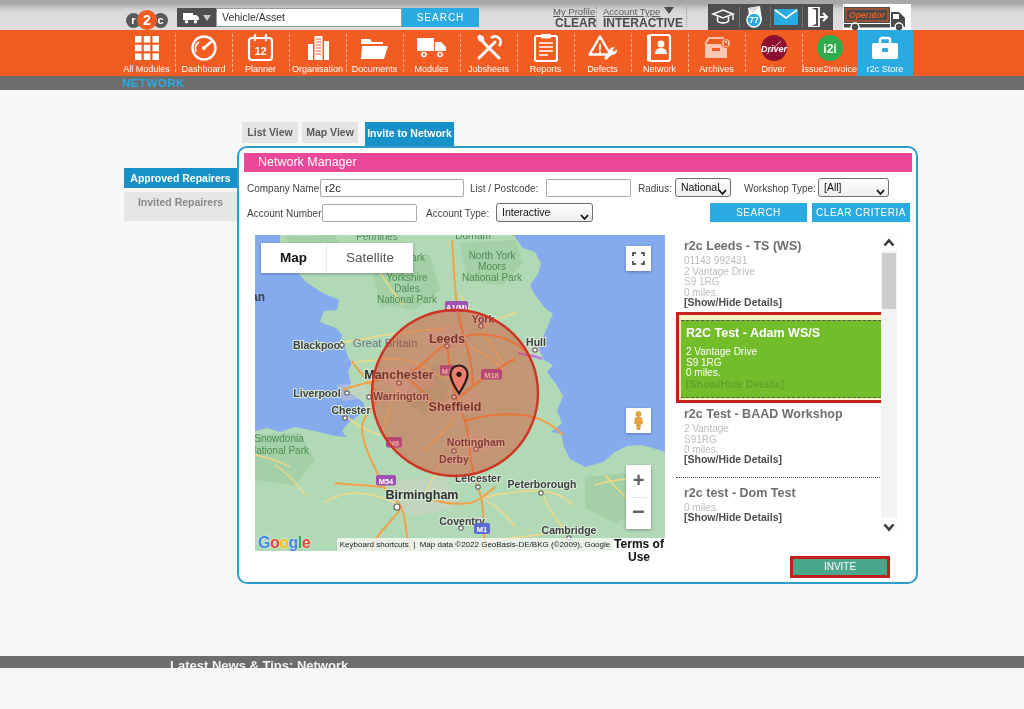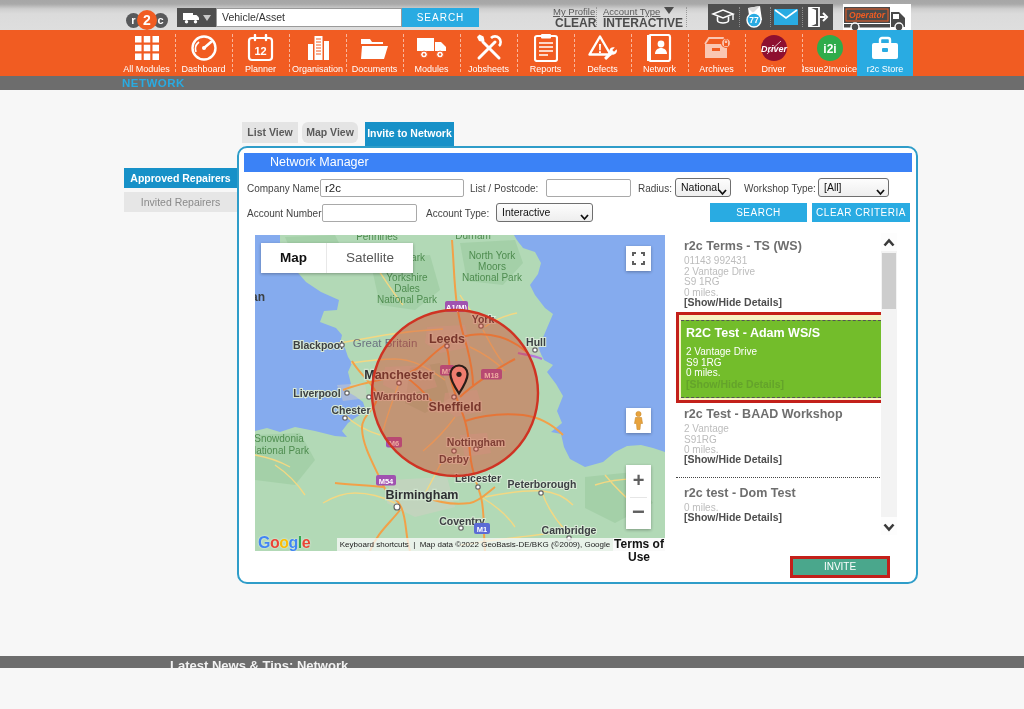--- a/index.html
+++ b/index.html
@@ -27,28 +27,28 @@
 .msep{position:absolute;top:4px;bottom:4px;width:0;border-left:1px dashed rgba(255,255,255,.55);}
 
 #netbar{left:0;top:76px;width:1024px;height:14px;background:#6d6d6d;}
 #netbar span{position:absolute;left:122px;top:1px;font-size:11.5px;font-weight:bold;color:#29abe2;letter-spacing:.5px;}
 #footer{left:0;top:656px;width:1024px;height:12px;background:#6d6d6d;overflow:hidden;}
 #footer span{position:absolute;left:170px;top:2px;font-size:13px;font-weight:bold;color:#f2f2f2;}
 
 .tab{top:122px;height:21px;background:#e4e4e4;color:#5a5a5a;font-size:10.5px;font-weight:bold;text-align:center;line-height:21px;}
 #tabactive{top:122px;height:24px;background:#1791c8;color:#fff;font-size:10.5px;font-weight:bold;text-align:center;line-height:22px;}
 #panel{left:237px;top:146px;width:681px;height:438px;background:#fff;border:2px solid #2f9dc9;border-radius:10px;}
-#pheader{left:244px;top:153px;width:668px;height:19px;background:#3b82f6;color:#fff;font-size:12.5px;line-height:19px;padding-left:26px;}
+#pheader{left:244px;top:153px;width:668px;height:19px;background:#ec4899;color:#fff;font-size:12.5px;line-height:19px;padding-left:14px;}
 .flbl{font-size:10px;color:#444;}
 .finput{background:#fff;border:1px solid #a9a9a9;border-radius:2px;font-size:11px;color:#222;padding-left:4px;}
 .fsel{background:linear-gradient(#fdfdfd,#eee);border:1px solid #6f6f6f;border-radius:3px;font-size:10.5px;color:#111;padding-left:5px;}
 .fsel .chev{position:absolute;right:3px;top:5px;width:9px;height:8px;}
 .bluebtn{background:#29abe2;color:#fff;font-size:10px;letter-spacing:.5px;text-align:center;}
 #apprep{left:124px;top:168px;width:113px;height:20px;background:#1791c8;color:#fff;font-size:10.5px;font-weight:bold;text-align:center;line-height:20px;}
-#invrep{left:124px;top:192px;width:113px;height:20px;background:#e6e6e6;color:#8a8a8a;font-size:10.5px;font-weight:normal;text-align:center;line-height:20px;}
+#invrep{left:124px;top:192px;width:113px;height:29px;background:#e6e6e6;color:#8a8a8a;font-size:10.5px;font-weight:bold;text-align:center;line-height:20px;}
 
 .ltitle{font-size:12.5px;font-weight:bold;color:#6e6e6e;}
 .ldet{font-size:10px;color:#bcbcbc;line-height:10.5px;}
 .lshow{font-size:10.5px;font-weight:bold;color:#4d4d4d;}
 #greenbox{left:676px;top:312px;width:210px;height:91px;border:3px solid #c3201a;background:#f7f3c5;}
 #greeninner{left:681px;top:320px;width:200px;height:78px;background:#73bd2b;border-top:1px dashed #555;border-bottom:1px dashed #555;}
 .gdet{font-size:10px;color:#fff;line-height:10.5px;}
 #invitebtn{left:790px;top:556px;width:100px;height:22px;background:#4aa78c;border:3px solid #c3201a;color:#fff;font-size:10px;text-align:center;line-height:16px;}
 
 #sbar{left:881px;top:233px;width:16px;height:302px;background:#f3f3f3;}
@@ -303,21 +303,21 @@
           </svg>
         </div>
         <div class="lbl">r2c Store</div>
       </div>
   </div>
   <div class="abs" id="netbar">
       <span>NETWORK</span>
     </div>
 
   <div class="abs tab" style="left:242px;width:56px;">List View</div>
-  <div class="abs tab" style="left:302px;width:56px;border-radius:6px;">Map View</div>
+  <div class="abs tab" style="left:302px;width:56px;">Map View</div>
   <div class="abs" id="tabactive" style="left:365px;width:89px;">Invite to Network</div>
   <div class="abs" id="panel"></div>
   <div class="abs" id="pheader">Network Manager</div>
   <div class="abs" id="apprep">Approved Repairers</div>
   <div class="abs" id="invrep">Invited Repairers</div>
 
   <div class="abs flbl" style="left:247px;top:183px;">Company Name:</div>
   <div class="abs finput" style="left:320px;top:179px;width:144px;height:18px;line-height:16px;font-size:11.5px;">r2c</div>
   <div class="abs flbl" style="left:470px;top:183px;">List / Postcode:</div>
   <div class="abs finput" style="left:546px;top:179px;width:85px;height:18px;"></div>
@@ -493,21 +493,21 @@
   </div>
   <div class="abs mapctl" style="left:626px;top:465px;width:25px;height:64px;">
     <div style="height:32px;text-align:center;line-height:30px;font-size:20px;font-weight:bold;color:#5f5f5f;">+</div>
     <div style="height:0;border-top:1px solid #e6e6e6;margin:0 4px;"></div>
     <div style="height:31px;text-align:center;line-height:27px;font-size:22px;font-weight:bold;color:#5f5f5f;">−</div>
   </div>
   <div class="abs" style="left:258px;top:534px;font-size:16px;font-weight:bold;letter-spacing:-0.5px;text-shadow:0 0 2px rgba(255,255,255,.9);"><span style="color:#4285F4;">G</span><span style="color:#EA4335;">o</span><span style="color:#FBBC05;">o</span><span style="color:#4285F4;">g</span><span style="color:#34A853;">l</span><span style="color:#EA4335;">e</span></div>
   <div class="abs" style="left:337px;top:538px;width:276px;height:13px;background:rgba(250,250,250,.75);font-size:8px;color:#222;line-height:13px;text-align:center;white-space:nowrap;">Keyboard shortcuts&nbsp;&nbsp;|&nbsp;&nbsp;Map data ©2022 GeoBasis-DE/BKG (©2009), Google</div>
   <div class="abs" style="left:613px;top:538px;width:52px;height:13px;background:#fafafa;font-size:12px;font-weight:bold;color:#111;line-height:13px;text-align:center;">Terms of Use</div>
 
-  <div class="abs ltitle" style="left:684px;top:239px;">r2c Terms - TS (WS)</div>
+  <div class="abs ltitle" style="left:684px;top:239px;">r2c Leeds - TS (WS)</div>
   <div class="abs ldet" style="left:684px;top:256px;">01143 992431<br>2 Vantage Drive<br>S9 1RG<br>0 miles.</div>
   <div class="abs lshow" style="left:684px;top:296px;">[Show/Hide Details]</div>
   <div class="abs" id="greenbox"></div>
   <div class="abs" id="greeninner"></div>
   <div class="abs" style="left:686px;top:326px;font-size:12.5px;font-weight:bold;color:#fff;">R2C Test - Adam WS/S</div>
   <div class="abs gdet" style="left:686px;top:347px;">2 Vantage Drive<br>S9 1RG<br>0 miles.</div>
   <div class="abs" style="left:686px;top:378px;font-size:10.5px;font-weight:bold;color:#64a32b;">[Show/Hide Details]</div>
   <div class="abs ltitle" style="left:684px;top:407px;">r2c Test - BAAD Workshop</div>
   <div class="abs ldet" style="left:684px;top:424px;">2 Vantage<br>S91RG<br>0 miles.</div>
   <div class="abs lshow" style="left:684px;top:453px;">[Show/Hide Details]</div>

